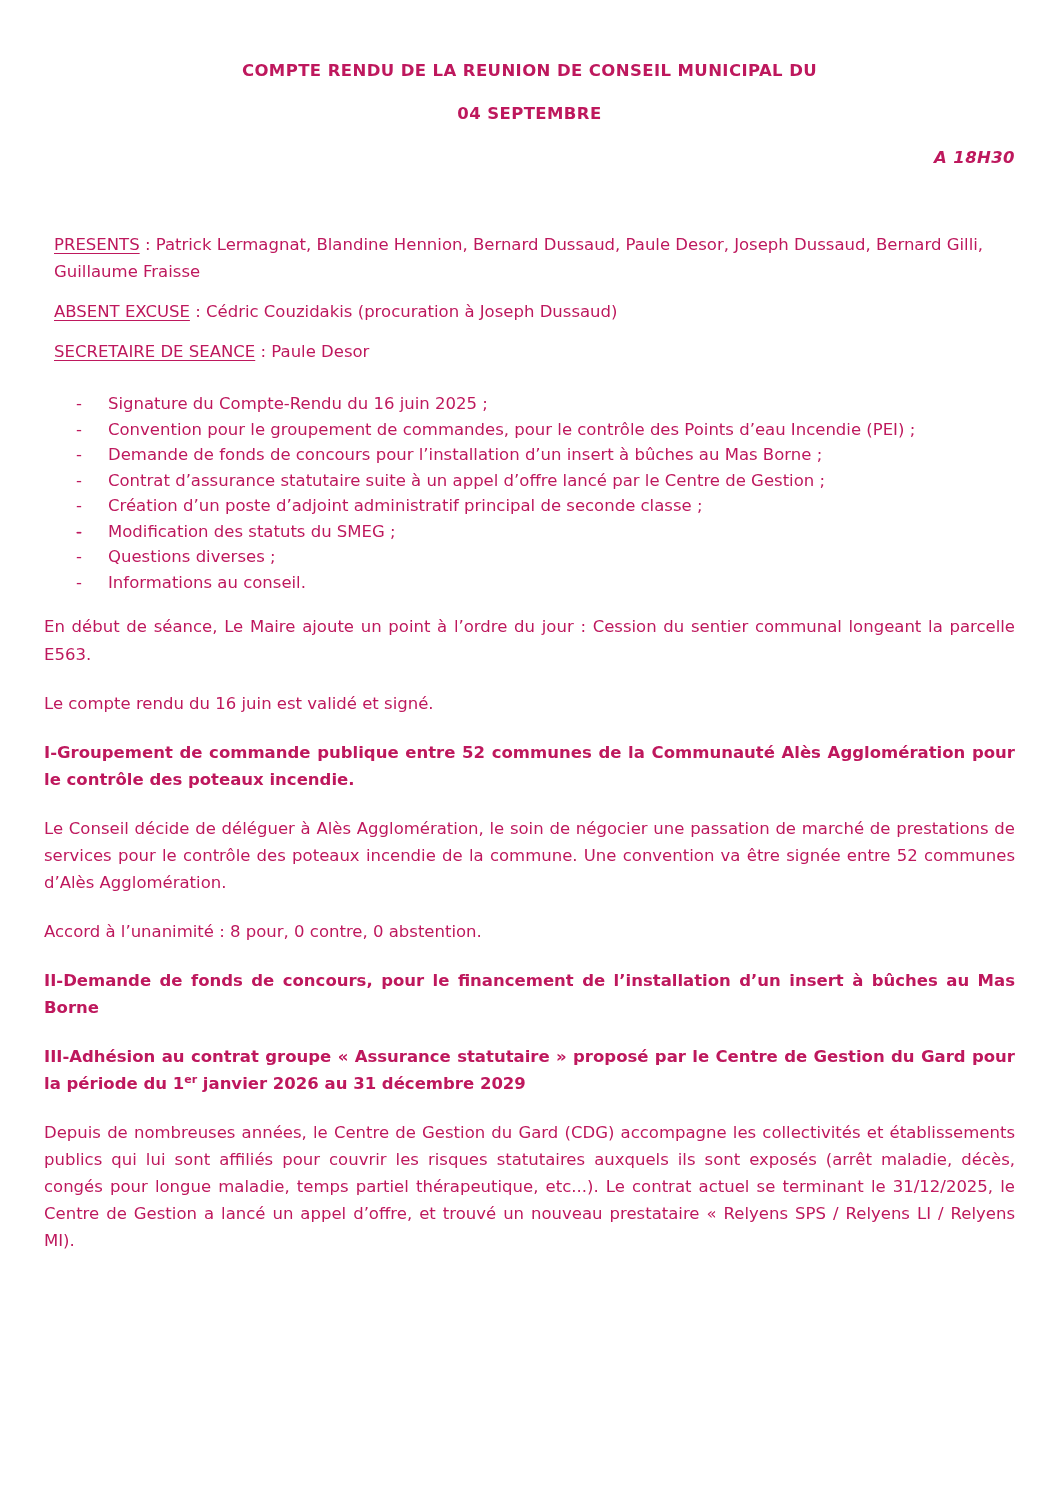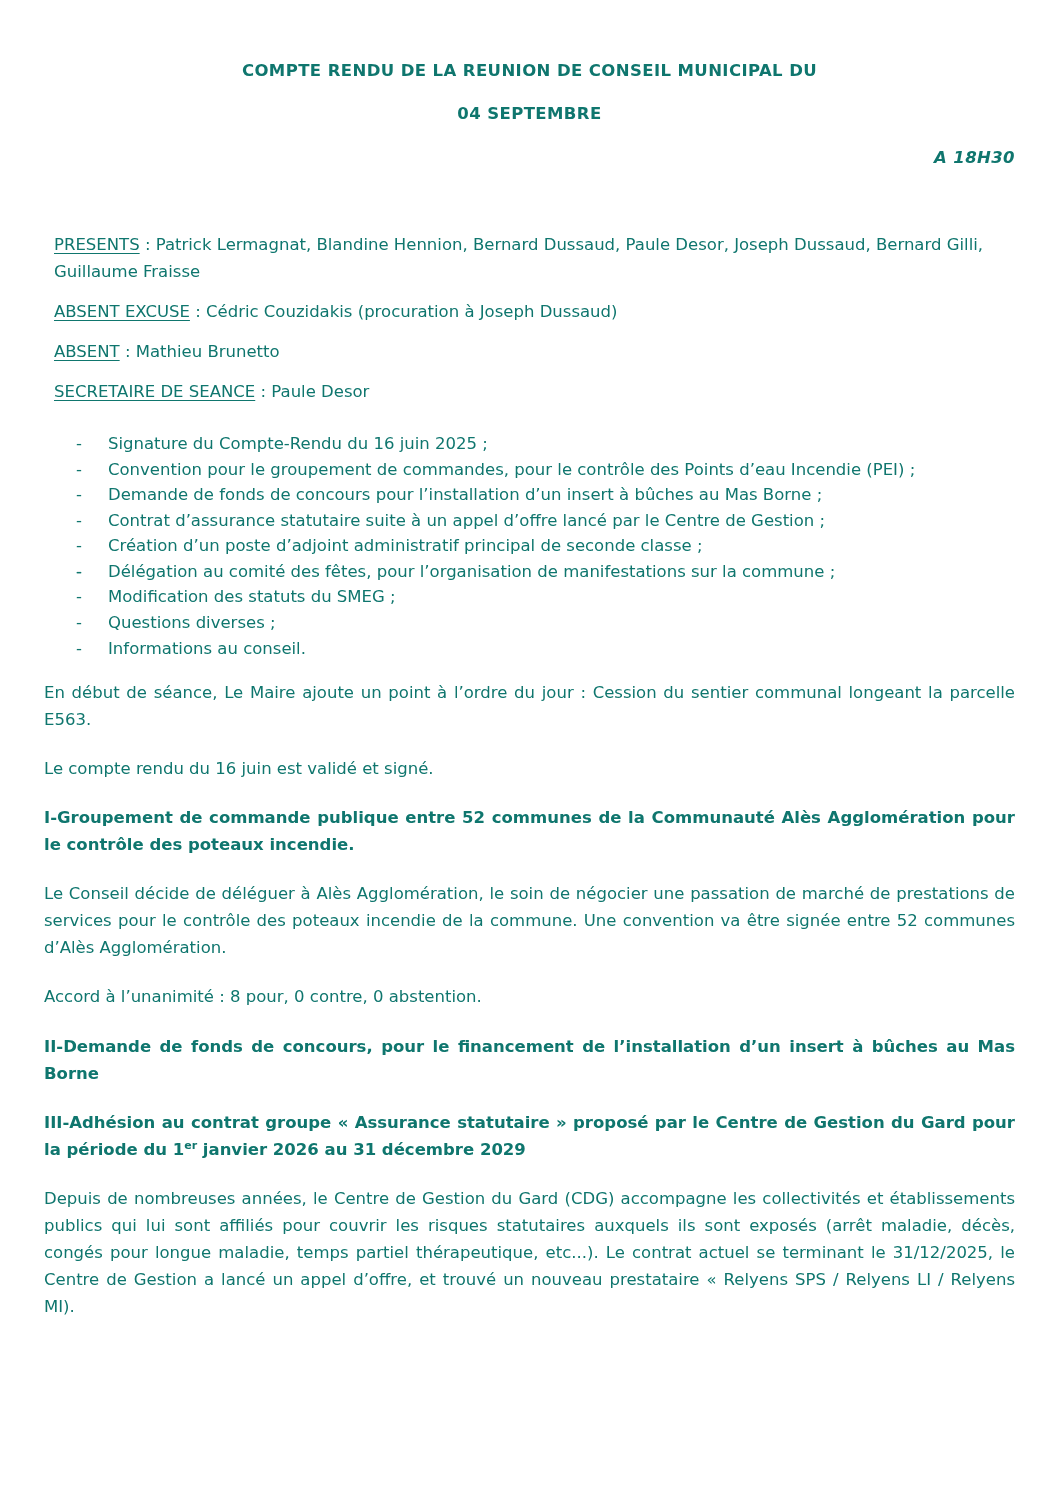--- a/index.html
+++ b/index.html
@@ -6,21 +6,21 @@
     margin: 0;
     padding: 0;
     background: #ffffff;
   }
   .page {
     position: relative;
     width: 1059px;
     height: 1497px;
     box-sizing: border-box;
     background: #ffffff;
-    color: #0f766e;
+    color: #be185d;
     font-family: "DejaVu Sans", sans-serif;
     font-size: 16.5px;
     padding: 60px 44px 30px 44px;
     overflow: hidden;
   }
   
   .title-block {
     text-align: center;
     margin-bottom: 62px;
   }
@@ -91,41 +91,40 @@
     <p class="title-line">04 SEPTEMBRE</p>
     <p class="title-line italic">A 18H30</p>
   </header>
 
   <section class="attendance">
 
       <p class="attendance-row"><span class="label">PRESENTS</span><span> : </span><span>Patrick Lermagnat, Blandine Hennion, Bernard Dussaud, Paule Desor, Joseph Dussaud, Bernard Gilli, Guillaume Fraisse</span></p>
 
       <p class="attendance-row"><span class="label">ABSENT EXCUSE</span><span> : </span><span>Cédric Couzidakis (procuration à Joseph Dussaud)</span></p>
 
-      <p class="attendance-row"><span class="label">ABSENT</span><span> : </span><span>Mathieu Brunetto</span></p>
 
       <p class="attendance-row"><span class="label">SECRETAIRE DE SEANCE</span><span> : </span><span>Paule Desor</span></p>
     </section>
 
 
   <ul class="agenda-list">
 
       <li class="agenda-item"><span class="dash">-</span><span>Signature du Compte-Rendu du 16 juin 2025 ;</span></li>
 
       <li class="agenda-item"><span class="dash">-</span><span>Convention pour le groupement de commandes, pour le contrôle des Points d’eau Incendie (PEI) ;</span></li>
 
       <li class="agenda-item"><span class="dash">-</span><span>Demande de fonds de concours pour l’installation d’un insert à bûches au Mas Borne ;</span></li>
 
       <li class="agenda-item"><span class="dash">-</span><span>Contrat d’assurance statutaire suite à un appel d’offre lancé par le Centre de Gestion ;</span></li>
 
       <li class="agenda-item"><span class="dash">-</span><span>Création d’un poste d’adjoint administratif principal de seconde classe ;</span></li>
 
       <li class="agenda-item"><span class="dash">-</span></li>
 
-      <li class="agenda-item"><span class="dash">-</span><span>Délégation au comité des fêtes, pour l’organisation de manifestations sur la commune ;</span></li>
+      <li class="agenda-item"><span class="dash">-</span></li>
 
       <li class="agenda-item"><span class="dash">-</span><span>Modification des statuts du SMEG ;</span></li>
 
       <li class="agenda-item"><span class="dash">-</span><span>Questions diverses ;</span></li>
 
       <li class="agenda-item"><span class="dash">-</span><span>Informations au conseil.</span></li>
     </ul>
 
   <section>
     <p class="para just">En début de séance, Le Maire ajoute un point à l’ordre du jour : Cession du sentier communal longeant la parcelle E563.</p>

